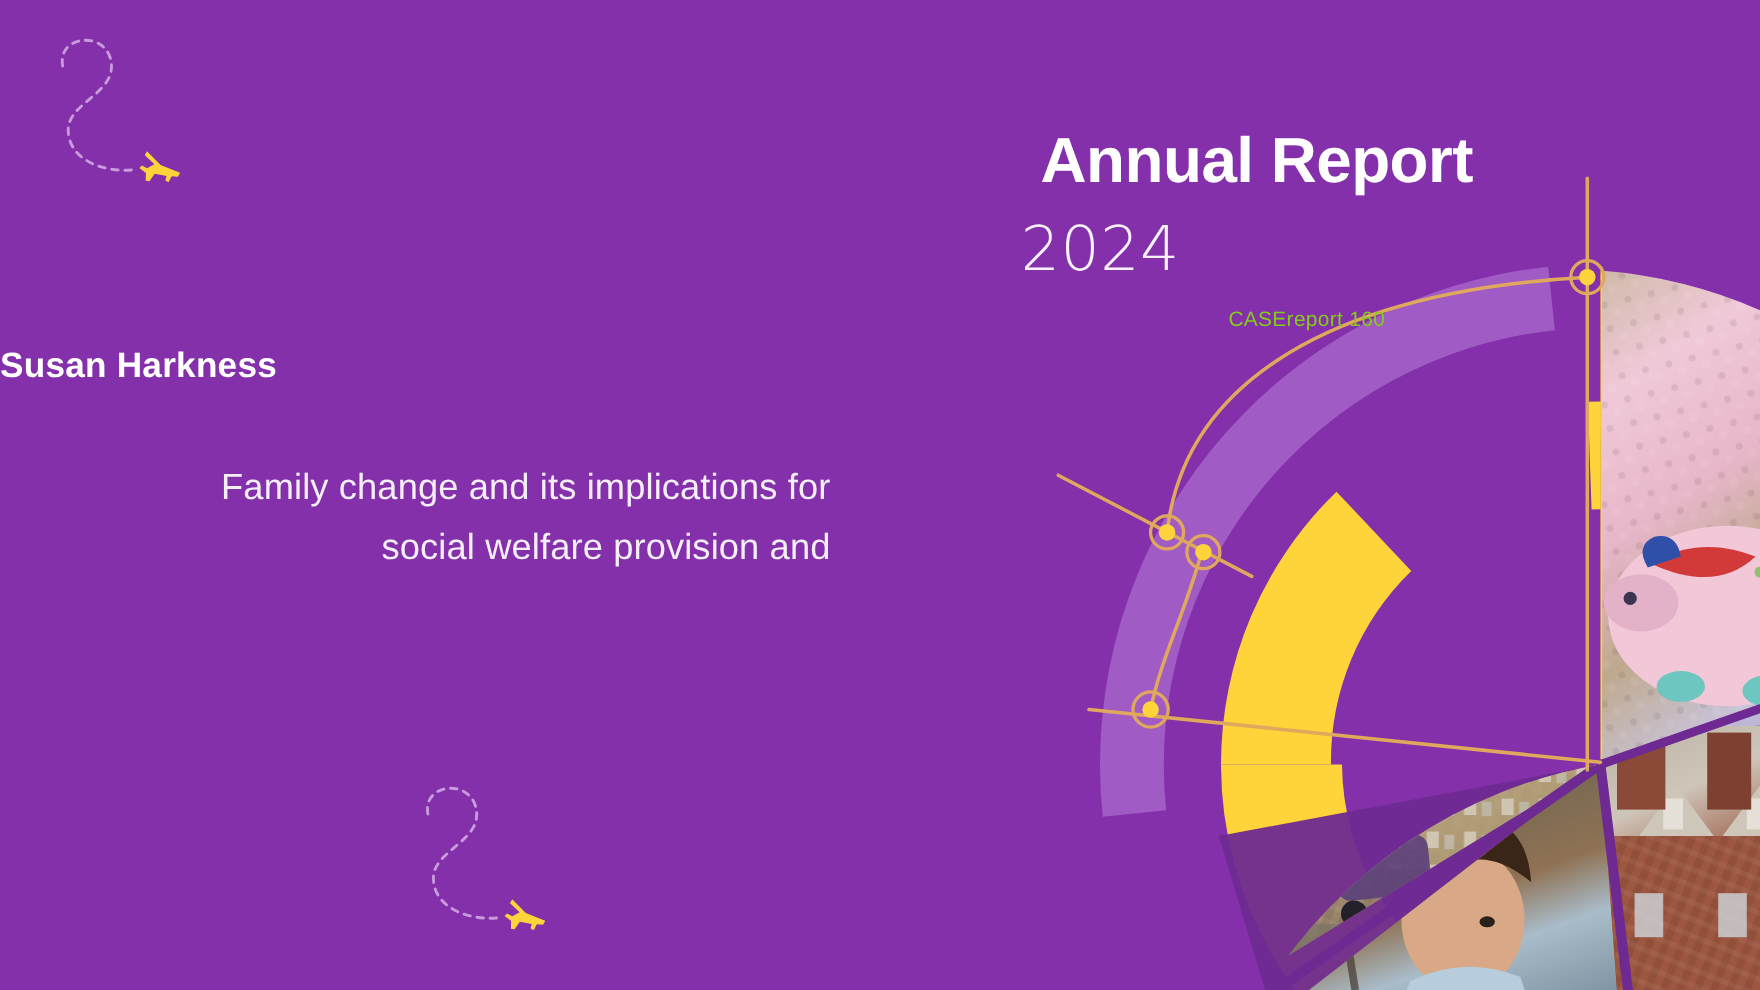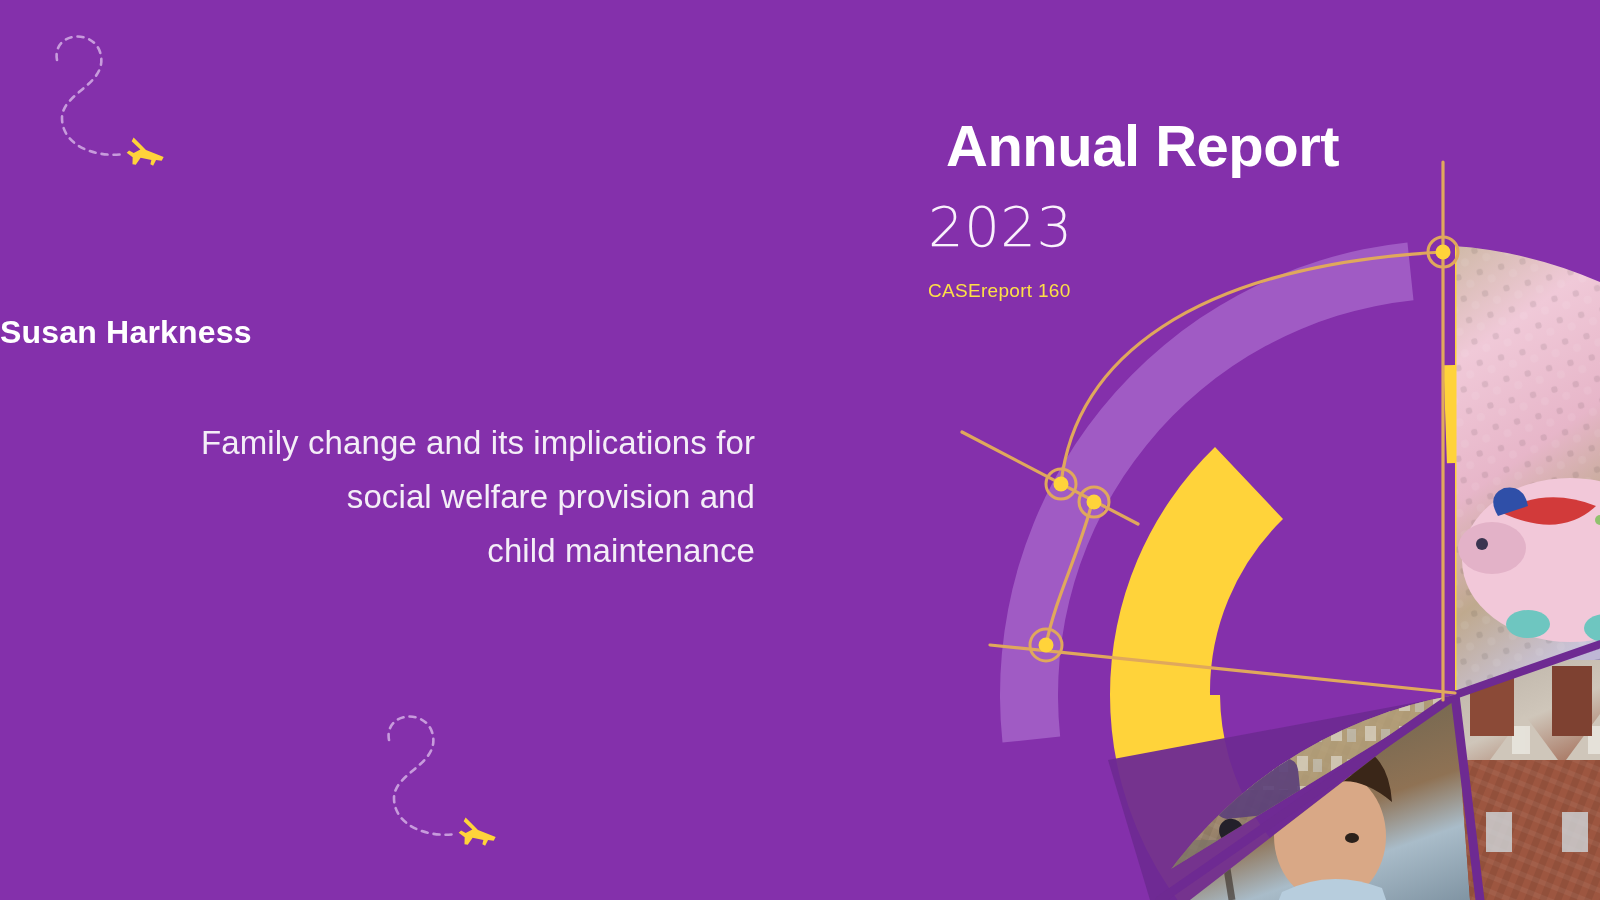--- a/index.html
+++ b/index.html
@@ -39,40 +39,39 @@
     letter-spacing:-.5px;line-height:64px;margin:18px;
     white-space:nowrap;
   }
   #report-year{
     color:#fdf8ff;font-size:56px;font-weight:300;
     line-height:62px;margin:0;letter-spacing:.5px;
     font-family:"DejaVu Sans", sans-serif;
     opacity:.97;
   }
   #report-code{
-    color:#fde047;font-size:19px;font-weight:400;
-    margin:22px 0 0 0;letter-spacing:.3px;
+    color:#84cc16;font-size:19px;font-weight:400;
+    margin:22px 0 0 0;letter-spacing:.3px;text-align:center;
   }
 
   
   .svg-layer{position:absolute;left:0;top:0;width:1600px;height:900px;pointer-events:none;}
   #graphic-layer{z-index:3;}
   #plane-layer{z-index:4;}
 </style>
 </head>
 <body>
 
 <div id="stage">
 
   <div id="left-text">
     <div id="speaker-name">Susan Harkness</div>
     <div id="talk-title">
       <span class="tl">Family change and its implications for</span>
       <span class="tl">social welfare provision and</span>
-      <span class="tl">child maintenance</span>
     </div>
   </div>
 
   <svg class="svg-layer" id="graphic-layer" viewBox="0 0 1600 900">
     <defs>
 
       <linearGradient id="gSuper" x1="0" y1="0" x2="1" y2="1">
         <stop offset="0%" stop-color="#cfd6da"></stop>
         <stop offset="18%" stop-color="#b9a08c"></stop>
         <stop offset="34%" stop-color="#d96a2c"></stop>
@@ -359,17 +358,17 @@
     <g>
       <path d="M389,740 C384,713 424,708 432,732 C442,764 394,772 394,798 C394,826 428,838 456,834" fill="none" stroke="#C79BDC" stroke-width="2.6" stroke-dasharray="6 6" stroke-linecap="round"></path>
       <g transform="translate(478,830) rotate(28) scale(1.05)">
         <path d="M0,0 L-16,-5 L-16,-1 L-5,2 L-9,8 L-14,8 L-15,11 L-8,12 L-5,18 L-2,17 L-1,9 L9,6 L10,10 L13,10 L13,4 L18,2 L18,-2 Z" fill="#FFD33A"></path>
       </g>
     </g>
   </svg>
 
   <div id="report-block" style="z-index:6">
     <p id="report-title">Annual Report</p>
-    <p id="report-year">2023</p>
+    <p id="report-year">2024</p>
     <p id="report-code">CASEreport 160</p>
   </div>
 
 </div>
 
 </body></html>

